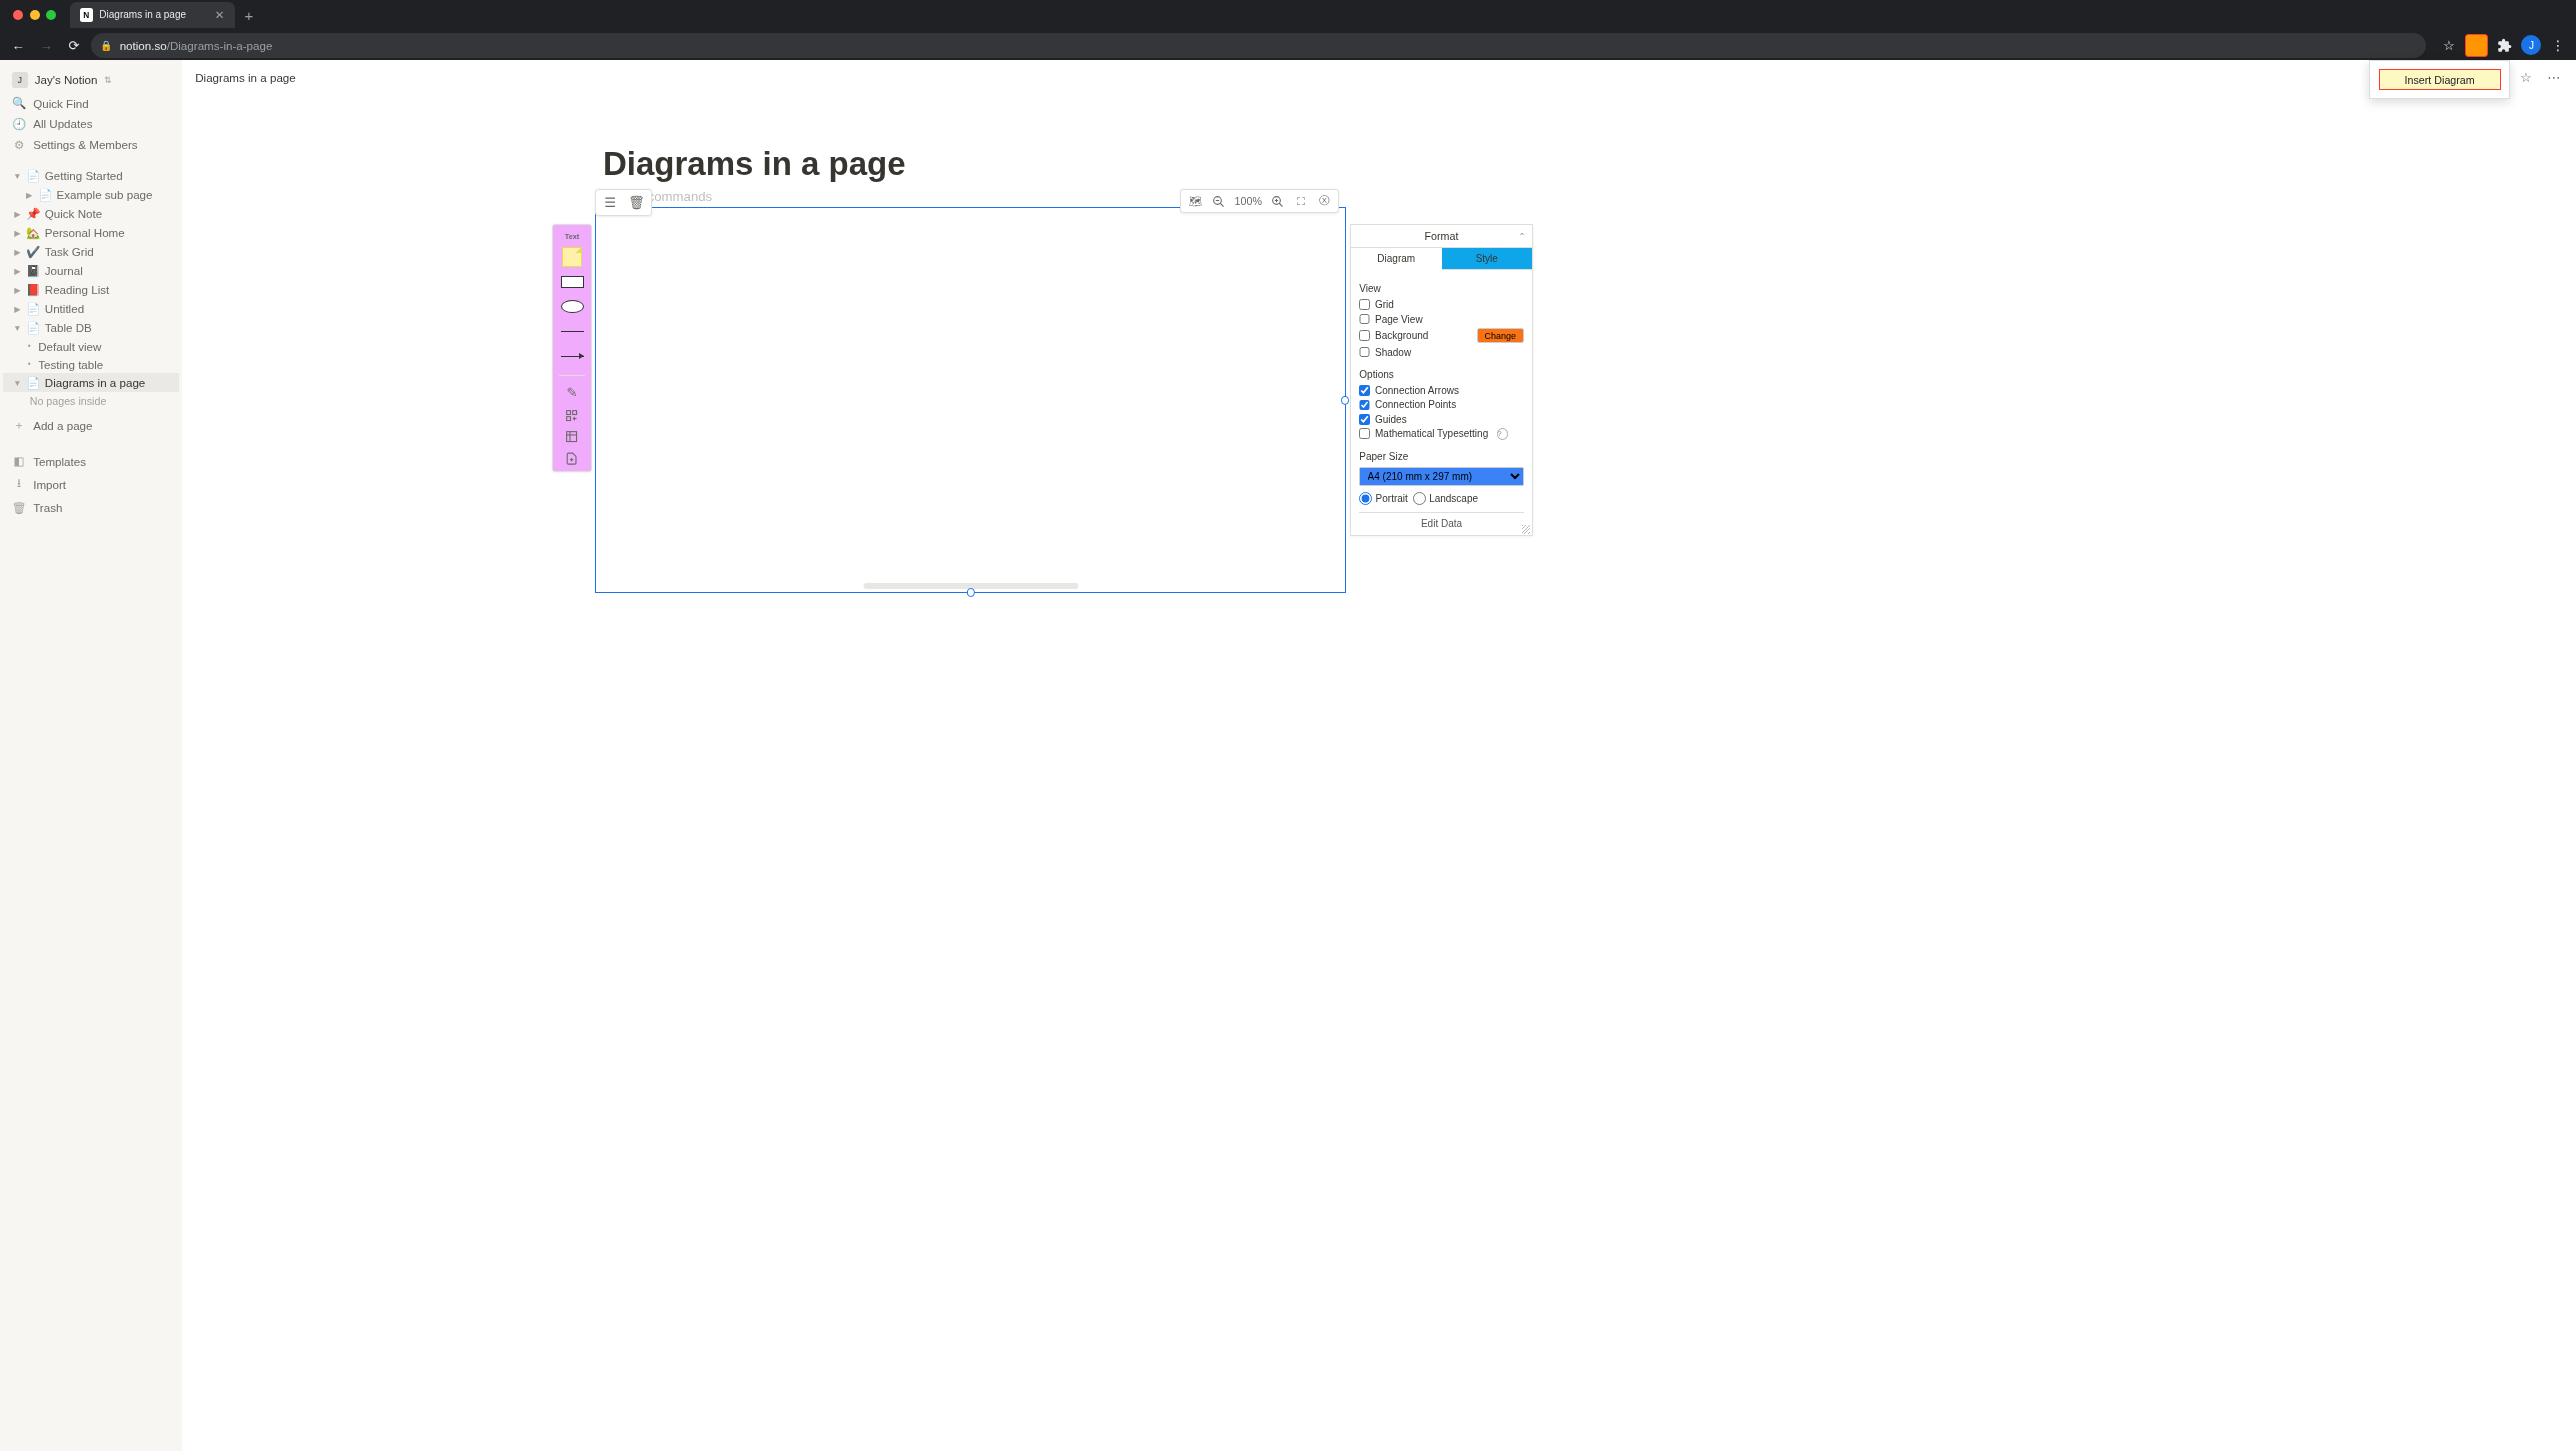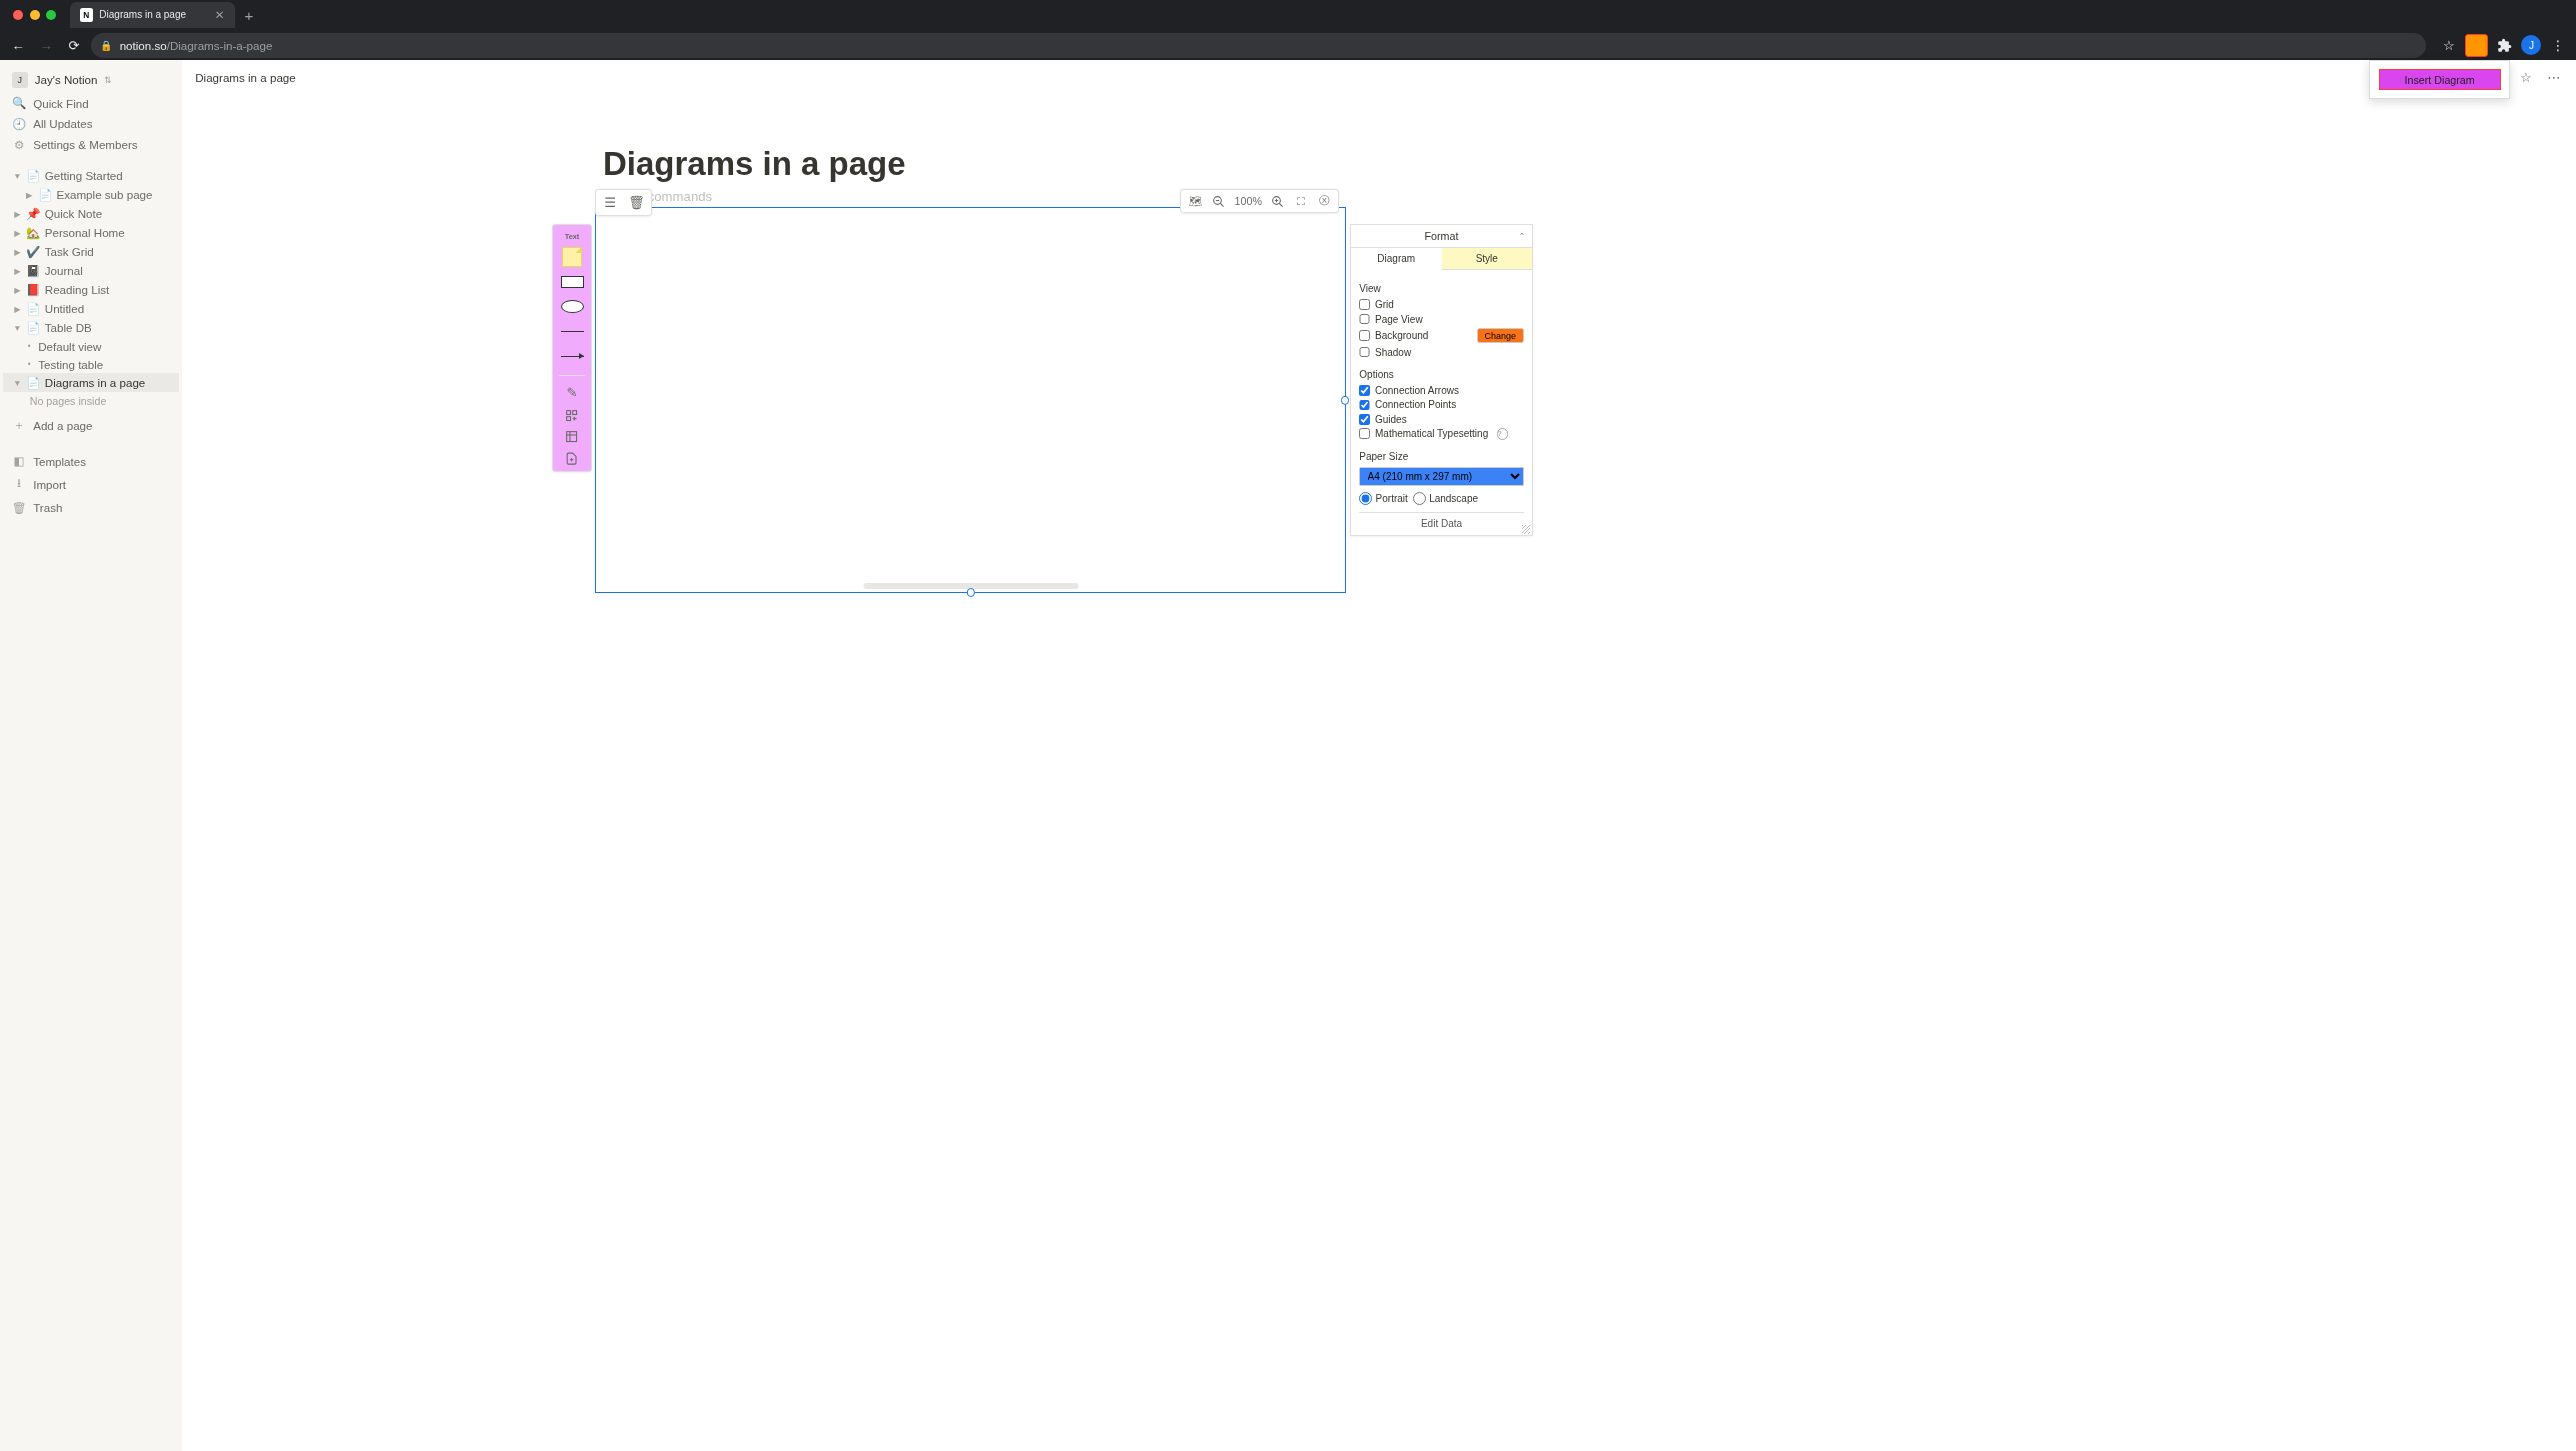--- a/index.html
+++ b/index.html
@@ -79,38 +79,38 @@
 .canvas-handle-bottom { position:absolute; bottom:-4.1px; left:50%; transform:translateX(-50%); width:8.3px; height:8.3px; border:1.2px solid #1a73e8; border-radius:50%; background:#fff; }
 .canvas-vscroll { position:absolute; right:-13.2px; top:40%; width:6.6px; height:50px; background:#e8e7e3; border-radius:3.3px; }
 .canvas-handle-right { position:absolute; right:-4.1px; top:50%; transform:translateY(-50%); width:8.3px; height:8.3px; border:1.2px solid #1a73e8; border-radius:50%; background:#fff; z-index:2; }
 
 
 .format-panel { position:absolute; top:16.5px; right:-187px; width:183px; border:0.8px solid #e0dedb; background:#fff; font-size:10px; color:#37352f; box-shadow: 0 0.8px 2.5px rgba(0,0,0,0.06); }
 .format-panel .resize-grip { position:absolute; right:1.7px; bottom:1.7px; width:8.3px; height:8.3px; background: repeating-linear-gradient(135deg, #bbb, #bbb 0.8px, transparent 0.8px, transparent 2.5px); }
 .fp-header { display:flex; align-items:center; justify-content:center; padding:5px 6.6px; font-weight:500; font-size:10.7px; position:relative; border-bottom:0.8px solid #e0dedb;}
 .fp-collapse { position:absolute; right:6.6px; color:#888; font-size:8.3px; }
 .fp-tabs { display:flex; }
-.fp-tab { flex:1; text-align:center; padding:5px; border-bottom:0.8px solid #e0dedb; background:#fef9c3; font-weight:500; font-size:10px; cursor:pointer; }
+.fp-tab { flex:1; text-align:center; padding:5px; border-bottom:0.8px solid #e0dedb; background:#0ea5e9; font-weight:500; font-size:10px; cursor:pointer; }
 .fp-tab.active { background:#fff; border-bottom:0.8px solid #fff; }
 .fp-body { padding:8.3px 8.3px 5px 8.3px; max-height: 339px; overflow:hidden; position:relative;}
 .fp-group-title { font-weight:400; margin:5px 0 5px 0; font-size:10px; }
 .fp-row { display:flex; align-items:center; gap:5px; margin:3.3px 0; }
 .fp-row input[type="checkbox"] { width:10.7px; height:10.7px; accent-color:#1a73e8; }
 .fp-row label { font-size:10px; }
 .fp-btn { padding:1.7px 6.6px; border:0.8px solid #ccc; background:#f97316; border-radius:2.5px; font-size:9px; margin-left:auto; }
 .fp-help { width:11.6px; height:11.6px; border:0.8px solid #aaa; border-radius:50%; display:inline-flex; align-items:center; justify-content:center font-size:8.3px; color:#888; margin-left:3.3px; font-size:7.4px;}
 .fp-select { width:100%; padding:1.7px 3.3px; border:0.8px solid #ccc; font-size:10px; background:#3b82f6; border-radius:1.7px; }
 .fp-radio-row { display:flex; align-items:center; gap:5px; margin:6.6px 0; }
 .fp-radio-row label { font-size:10px; display:flex; align-items:center; gap:3.3px; }
 .fp-radio-row input[type="radio"] { accent-color:#1a73e8; }
 .fp-edit-data { text-align:center; padding:5px 0 1.7px 0; border-top:0.8px solid #e0dedb; margin-top:6.6px; color:#555; }
 
 
 .ext-popup { position:absolute; top:0px; right:66px; background:#fff; border:0.8px solid #dadce0; box-shadow: 0 3.3px 10px rgba(0,0,0,0.15); padding:8.3px; z-index:100; }
-.ext-popup-btn { border: 1.7px solid #ff3b30; padding: 3.3px 25px; font-size:10.7px; color:#202124; background:#d946ef; font-weight:500; }
+.ext-popup-btn { border: 1.7px solid #ff3b30; padding: 3.3px 25px; font-size:10.7px; color:#202124; background:#fef9c3; font-weight:500; }
 
 svg { display:block; }
 </style>
 </head>
 <body>
 
 <div class="browser-chrome">
   <div class="tab-strip">
     <div class="traffic-lights">
       <div class="traffic-light tl-red"></div>

